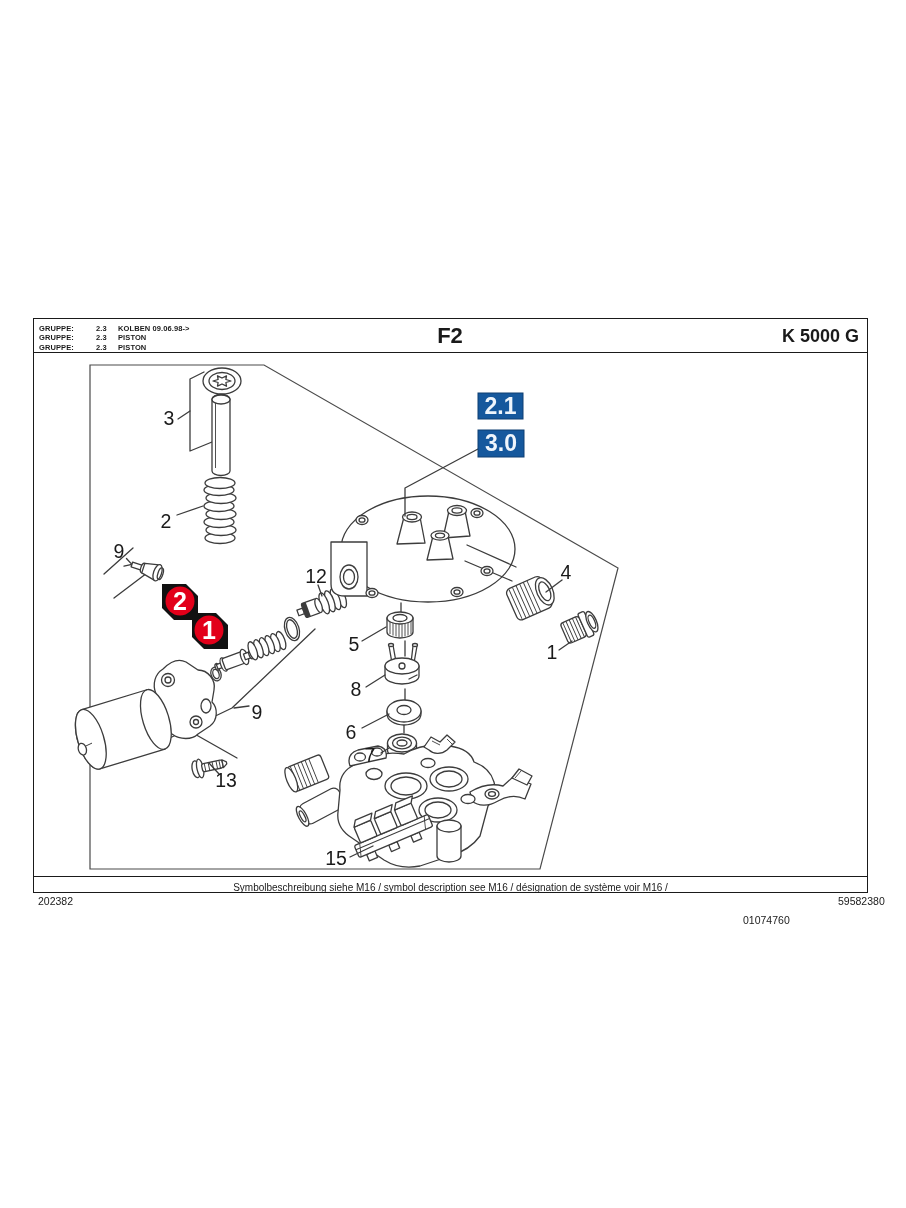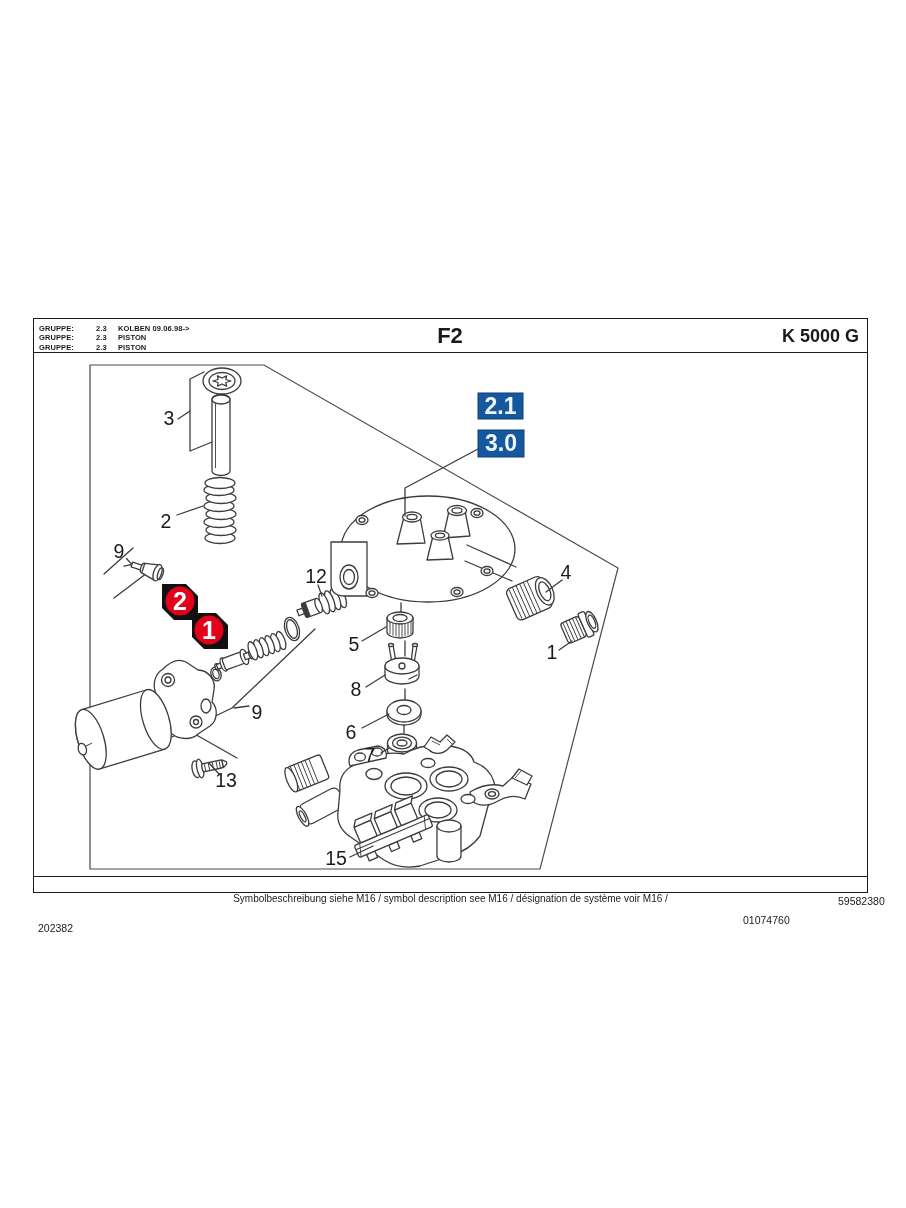--- a/index.html
+++ b/index.html
@@ -12,24 +12,24 @@
 
   .hdr-left { position:absolute; left:5px; top:4.5px; display:grid;
               grid-template-columns:57px 22px auto; font-size:7.5px; font-weight:bold;
               line-height:9.6px; letter-spacing:.1px; white-space:nowrap; }
   .f2 { position:absolute; left:416px; top:4px; transform:translateX(-50%);
         font-size:22px; font-weight:bold; }
   .model { position:absolute; right:8px; top:7px; font-size:18px; font-weight:bold; }
 
   .footer-bar { position:absolute; left:0; right:0; top:557px; height:16px;
                 border-top:1.2px solid #1a1a1a; text-align:center;
-                font-size:10px; padding-top:16px; }
+                font-size:10px; padding-top:5px; }
 
   .ref-bottom { position:absolute; top:895px; font-size:10.5px; }
-  .ref-left  { left:38px;margin-top:27px; }
+  .ref-left  { left:38px; }
   .ref-r1 { left:743px;margin-top:19px; }
   .ref-r2 { left:838px; }
 
   svg.diagram { position:absolute; left:0; top:0; }
   .ln { fill:none; stroke:#3c3c3c; stroke-width:1.3; stroke-linecap:round; stroke-linejoin:round; }
   .th { fill:none; stroke:#3c3c3c; stroke-width:.9; }
   .fw { fill:#ffffff; stroke:#3c3c3c; stroke-width:1.3; stroke-linejoin:round; }
   .bd { fill:none; stroke:#4a4a4a; stroke-width:1.2; stroke-linejoin:miter; }
   .plbl { font-family:"Liberation Sans",sans-serif; font-size:19.5px; fill:#1a1a1a; text-anchor:middle; }
   .mklbl { font-family:"Liberation Sans",sans-serif; font-size:25px; font-weight:bold; fill:#ffffff; text-anchor:middle; }

